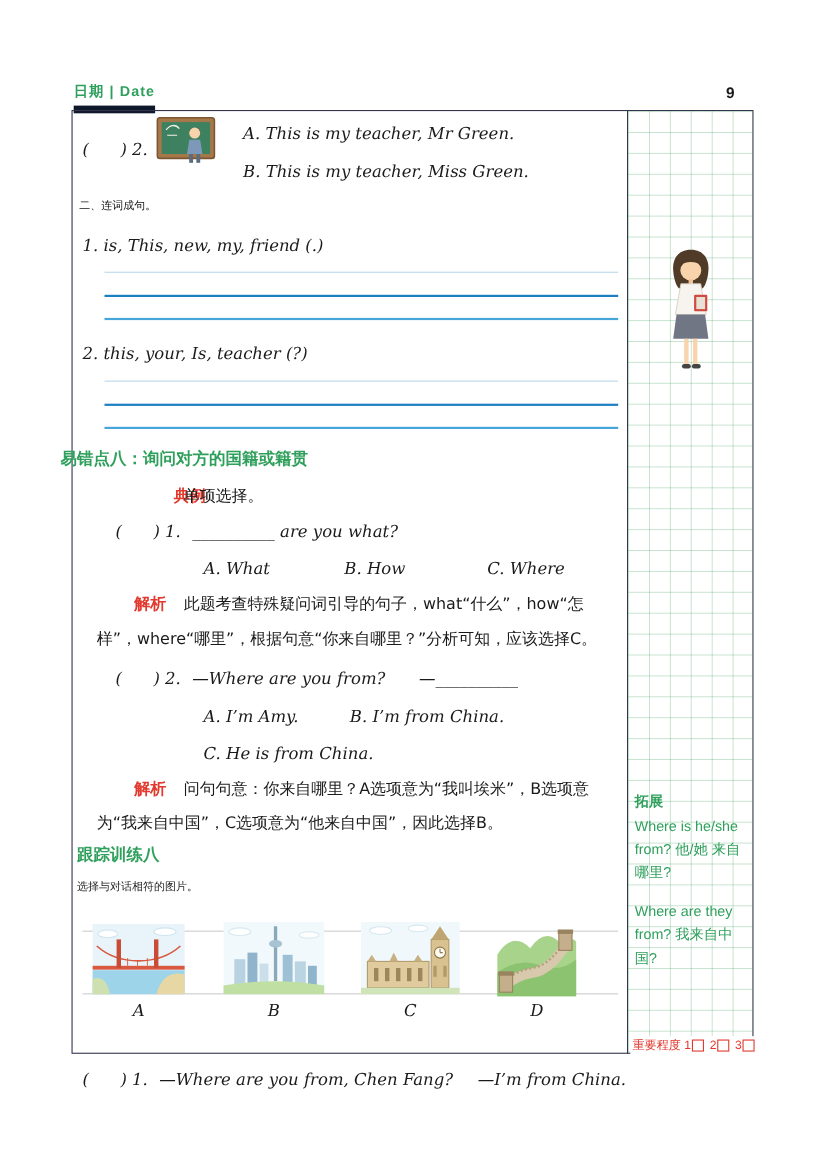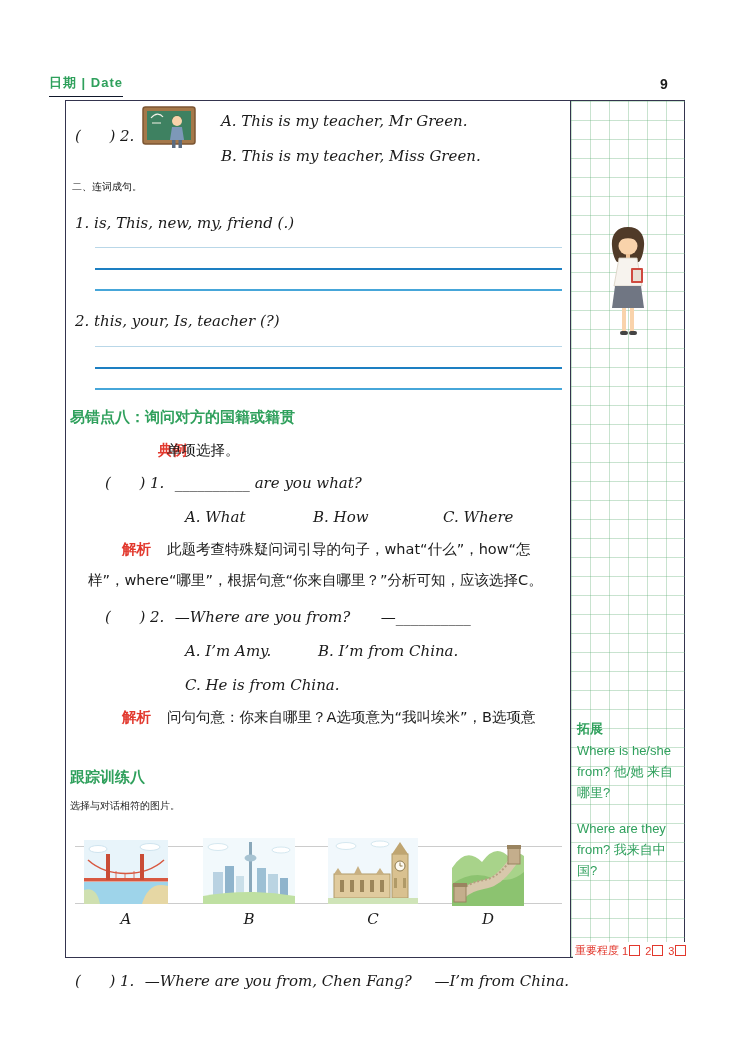--- a/index.html
+++ b/index.html
@@ -1,22 +1,22 @@
 <!DOCTYPE html>
 <html><head>
 <meta charset="utf-8">
 <style>
   html,body{margin:0;padding:0;background:#ffffff;}
   #page{position:relative;width:750px;height:1053px;background:#ffffff;overflow:hidden;
         font-family:"Liberation Sans","DejaVu Sans",sans-serif;color:#222;}
   .abs{position:absolute;}
 
   
-  #date-label{left:49px;top:74px;color:#2fa05c;font-weight:bold;font-size:13px;
-              border-bottom:1px solid #0f172a;padding-bottom:4px;letter-spacing:1px;}
+  #date-label{left:67px;top:74px;color:#2fa05c;font-weight:bold;font-size:13px;
+              border-bottom:7px solid #0f172a;padding-bottom:4px;letter-spacing:1px;}
   #page-number{left:660px;top:76px;font-weight:bold;font-size:14px;color:#1a1a1a;}
 
   
   #frame{left:65px;top:100px;width:620px;height:858px;border:1px solid #34344e;box-sizing:border-box;}
   #divider{left:570px;top:100px;width:1px;height:858px;background:#34344e;}
   #grid-panel{left:571px;top:101px;width:114px;height:856px;
       background-image:linear-gradient(to right, rgba(98,175,118,0.35) 1px, transparent 1px),
                        linear-gradient(to bottom, rgba(98,175,118,0.35) 1px, transparent 1px);
       background-size:19px 19px;}
 
@@ -80,21 +80,21 @@
   <div class="abs en" style="left:75px;top:214px;">1. is, This, new, my, friend (.)</div>
   <div class="abs wline" style="left:95px;top:247px;width:467px;"></div>
   <div class="abs wline strong" style="left:95px;top:268px;width:467px;"></div>
   <div class="abs wline mid" style="left:95px;top:289px;width:467px;"></div>
 
   <div class="abs en" style="left:75px;top:312px;">2. this, your, Is, teacher (?)</div>
   <div class="abs wline" style="left:95px;top:346px;width:467px;"></div>
   <div class="abs wline strong" style="left:95px;top:367px;width:467px;"></div>
   <div class="abs wline mid" style="left:95px;top:388px;width:467px;"></div>
 
-  <div class="abs green-title" style="left:70px;top:408px;">易错点八：询问对方的国籍或籍贯</div>
+  <div class="abs green-title" style="left:55px;top:408px;">易错点八：询问对方的国籍或籍贯</div>
 
   <div class="abs red-label" style="left:122px;top:441px;margin-left:36px;">典例</div>
   <div class="abs zh" style="left:167px;top:441px;">单项选择。</div>
 
   <div class="abs" style="left:105px;top:474px;">
     <span class="en pre">(      ) 1.</span>
     <span class="en" style="margin-left:6px;">__________ are you what?</span>
   </div>
   <div class="abs en" style="left:185px;top:508px;">A. What</div>
   <div class="abs en" style="left:313px;top:508px;">B. How</div>
@@ -108,20 +108,21 @@
     <span class="en pre">(      ) 2.</span>
     <span class="en" style="margin-left:6px;">—Where are you from?</span>
     <span class="en" style="margin-left:26px;">—__________</span>
   </div>
   <div class="abs en" style="left:185px;top:642px;">A. I’m Amy.</div>
   <div class="abs en" style="left:318px;top:642px;">B. I’m from China.</div>
   <div class="abs en" style="left:185px;top:676px;">C. He is from China.</div>
 
   <div class="abs red-label" style="left:122px;top:708px;">解析</div>
   <div class="abs zh" style="left:167px;top:708px;">问句句意：你来自哪里？A选项意为“我叫埃米”，B选项意</div>
+  <div class="abs zh" style="left:88px;top:739px;">为“我来自中国”，C选项意为“他来自中国”，因此选择B。</div>
 
   <div class="abs green-title" style="left:70px;top:768px;">跟踪训练八</div>
   <div class="abs zh" style="left:70px;top:799px;font-size:10px;">选择与对话相符的图片。</div>
 
   <div class="abs rule-gray" style="left:75px;top:846px;width:487px;"></div>
   <div class="abs rule-gray" style="left:75px;top:903px;width:487px;"></div>
 
   <div class="abs" style="left:84px;top:840px;">
     <svg width="84" height="64" viewBox="0 0 84 64">
       <rect width="84" height="64" fill="#e8f4fa"></rect>

